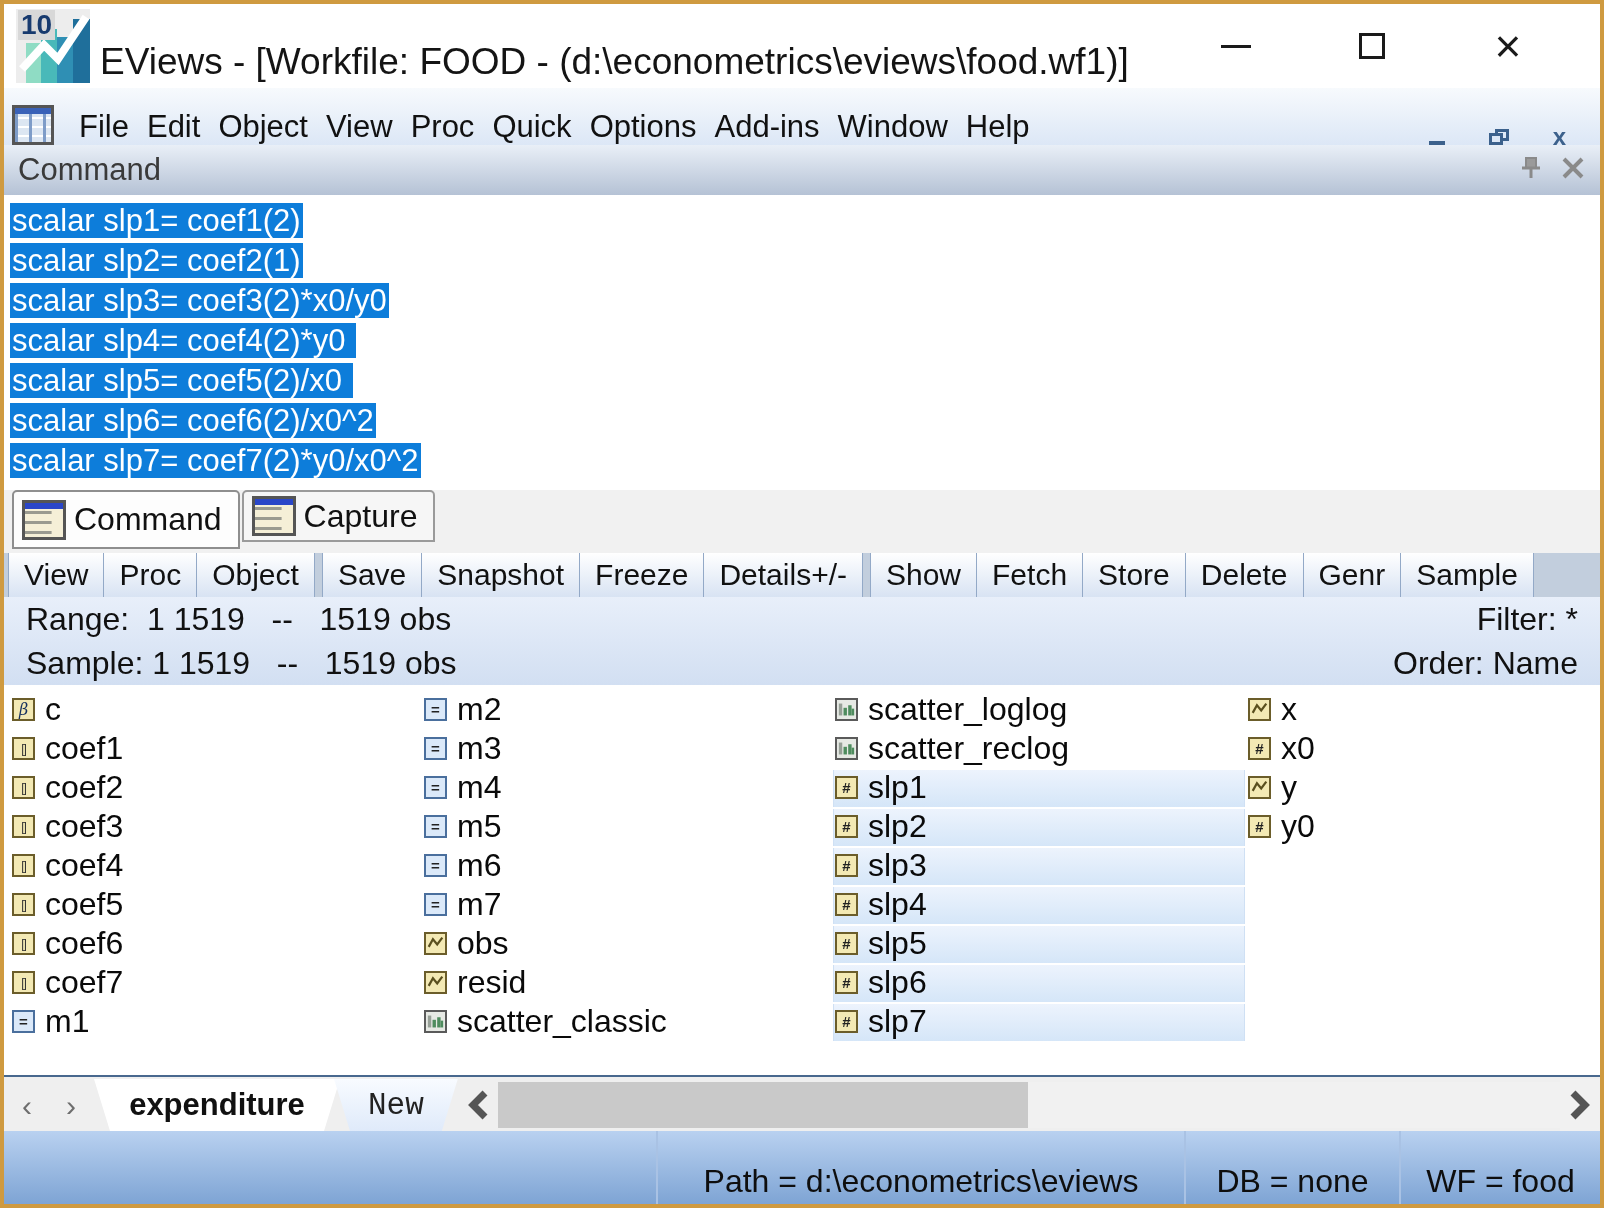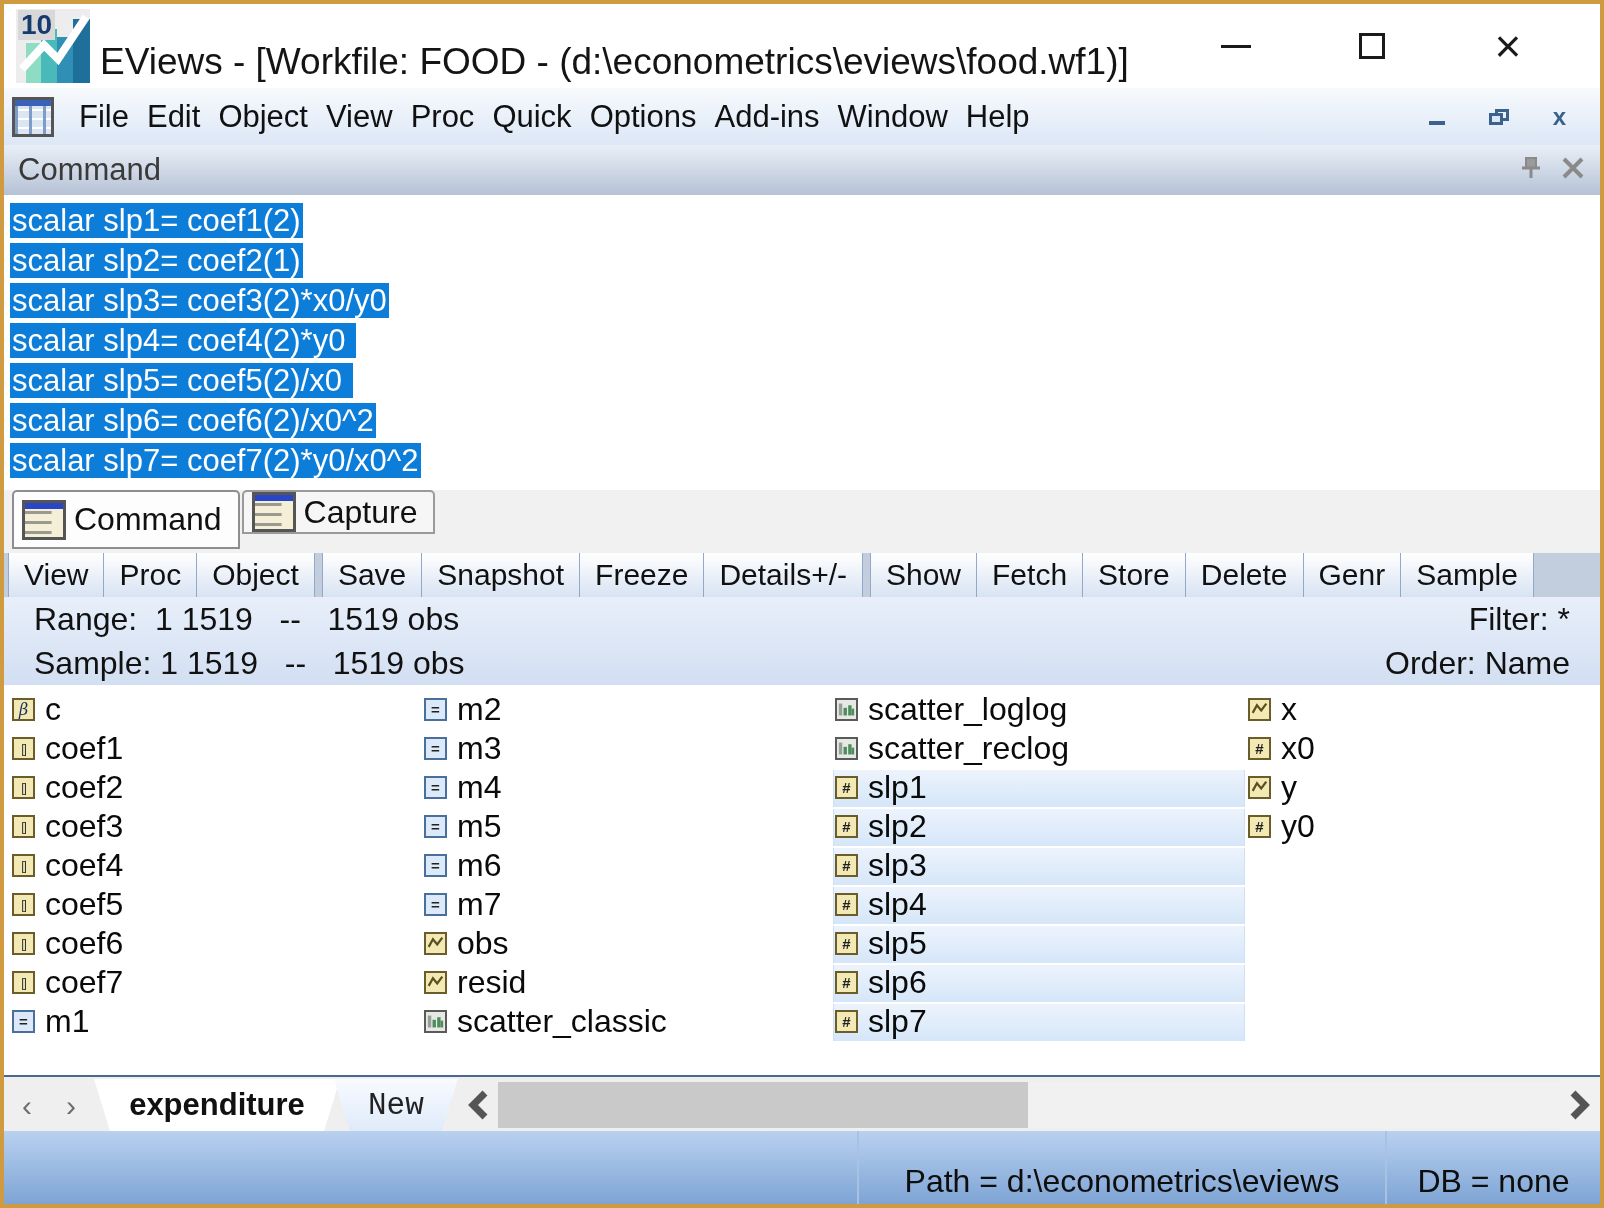--- a/index.html
+++ b/index.html
@@ -13,21 +13,21 @@
   .logo svg{position:absolute;inset:0;}
   .logo .badge{position:absolute;left:2px;top:1px;font-size:28px;font-weight:bold;color:#173a6e;background:#d8d8d8;padding:0 3px;line-height:30px;}
   .title-text{font-size:37px;color:#141414;white-space:nowrap;margin-top:32px;}
   .win-controls{margin-left:auto;display:flex;align-items:center;gap:96px;margin-right:72px;}
   .wc{width:40px;height:40px;display:flex;align-items:center;justify-content:center;cursor:default;}
   .wc-min i{display:block;width:30px;height:3px;background:#1a1a1a;}
   .wc-max i{display:block;width:26px;height:26px;border:3px solid #1a1a1a;}
   .wc-close{font-size:46px;font-weight:300;color:#1a1a1a;line-height:40px;}
 
   
-  .menubar{height:57px;background:linear-gradient(#f7fafd,#dce7f6);display:flex;align-items:center;flex:0 0 auto;}
+  .menubar{height:57px;background:linear-gradient(#f7fafd,#dce7f6);display:flex;align-items:flex-end;flex:0 0 auto;}
   .wf-icon{width:42px;height:40px;margin:0 16px 0 8px;border:3px solid #555;background:#dce6f2;background-image:linear-gradient(#3a62b8 0 6px,transparent 6px),repeating-linear-gradient(90deg,#7e9cc8 0 3px,transparent 3px 14px),repeating-linear-gradient(#fff 0 2px,transparent 2px 9px);flex:0 0 auto;}
   .menu-item{font-size:31px;color:#111;padding:0 9px;white-space:nowrap;}
   .mdi{margin-left:auto;display:flex;align-items:center;gap:44px;margin-right:34px;color:#3c618c;}
   .mdi-min{width:16px;height:4px;background:#3c618c;margin-top:12px;}
   .mdi-restore{position:relative;width:20px;height:16px;}
   .mdi-restore b{position:absolute;border:3px solid #3c618c;width:14px;height:12px;}
   .mdi-restore b:first-child{right:0;top:0;}
   .mdi-restore b:last-child{left:0;bottom:0;background:#dce7f6;}
   .mdi-close{font-size:24px;font-weight:bold;line-height:16px;}
 
@@ -35,31 +35,31 @@
   .cmd-header{height:50px;background:linear-gradient(#e9eff7,#b5c2d5);display:flex;align-items:center;padding:0 14px;flex:0 0 auto;}
   .cmd-title{font-size:31px;color:#3a3a3a;}
   .cmd-header-icons{margin-left:auto;display:flex;align-items:center;gap:16px;}
   .pin-ic,.cmdx-ic{color:#8a8a8a;}
   .cmd-area{height:295px;background:#fff;padding:6px 0 16px 6px;overflow:hidden;flex:0 0 auto;}
   .cmd-line{height:40px;line-height:40px;font-size:31px;white-space:pre;}
   .cmd-line span{background:#0d7dda;color:#fff;padding:0 2px;}
 
   
   .cmd-tabs{height:63px;background:#f1f1f1;display:flex;align-items:flex-start;padding-left:8px;gap:2px;flex:0 0 auto;}
-  .ctab{display:flex;align-items:center;gap:8px;padding:0 16px 0 8px;height:44px;font-size:32px;color:#111;border:2px solid #9a9a9a;border-top-left-radius:5px;border-top-right-radius:5px;background:#f6f6f6;}
+  .ctab{display:flex;align-items:center;gap:8px;padding:0 16px 0 8px;height:52px;font-size:32px;color:#111;border:2px solid #9a9a9a;border-top-left-radius:5px;border-top-right-radius:5px;background:#f6f6f6;}
   .ctab.active{background:#fdfdfd;border-color:#8e8e8e;height:59px;}
   .mini-win{width:44px;height:40px;border:3px solid #555;background:#f5efd7;background-image:linear-gradient(#2a46c8 0 6px,transparent 6px),repeating-linear-gradient(#9a9a90 8px,#9a9a90 11px,transparent 11px,transparent 18px);background-size:100% 100%,70% 100%;background-repeat:no-repeat;}
 
   
   .toolbar{height:44px;background:#c2cedd;display:flex;align-items:stretch;padding-left:4px;flex:0 0 auto;}
   .tb-group{display:flex;margin-right:8px;}
   .tb-btn{border:none;border-left:1px solid #93a9c7;border-right:1px solid #93a9c7;margin-right:-1px;background:linear-gradient(#ffffff,#d8e3f3);font-family:inherit;font-size:30px;color:#111;padding:0 15px;line-height:42px;white-space:nowrap;}
 
   
-  .wf-info{height:88px;background:linear-gradient(#e8effa,#d2dff2);padding:0 30px;flex:0 0 auto;}
+  .wf-info{height:88px;background:linear-gradient(#e8effa,#d2dff2);padding:0 22px;flex:0 0 auto;}
   .wf-row{height:44px;display:flex;align-items:center;justify-content:space-between;font-size:32px;color:#111;}
   .wf-row span{white-space:pre;}
 
   
   .objects{height:390px;background:#fff;position:relative;overflow:hidden;flex:0 0 auto;}
   .obj-col{position:absolute;top:5px;width:412px;}
   .obj-col:nth-child(1){left:6px;}
   .obj-col:nth-child(2){left:418px;}
   .obj-col:nth-child(3){left:829px;}
   .obj-col:nth-child(4){left:1242px;}
@@ -411,15 +411,16 @@
       <svg viewBox="0 0 22 30">
           <polyline points="4,3 16,15 4,27" fill="none" stroke="#555" stroke-width="7"></polyline>
         </svg>
     </div>
   </div>
 
   <div class="statusbar">
     <div class="sb-spacer"></div>
     <div class="sb-cell sb-path">Path = d:\econometrics\eviews</div>
     <div class="sb-cell sb-db">DB = none</div>
+    <div class="sb-cell sb-wf">WF = food</div>
   </div>
 
 </div>
 
 </body></html>

